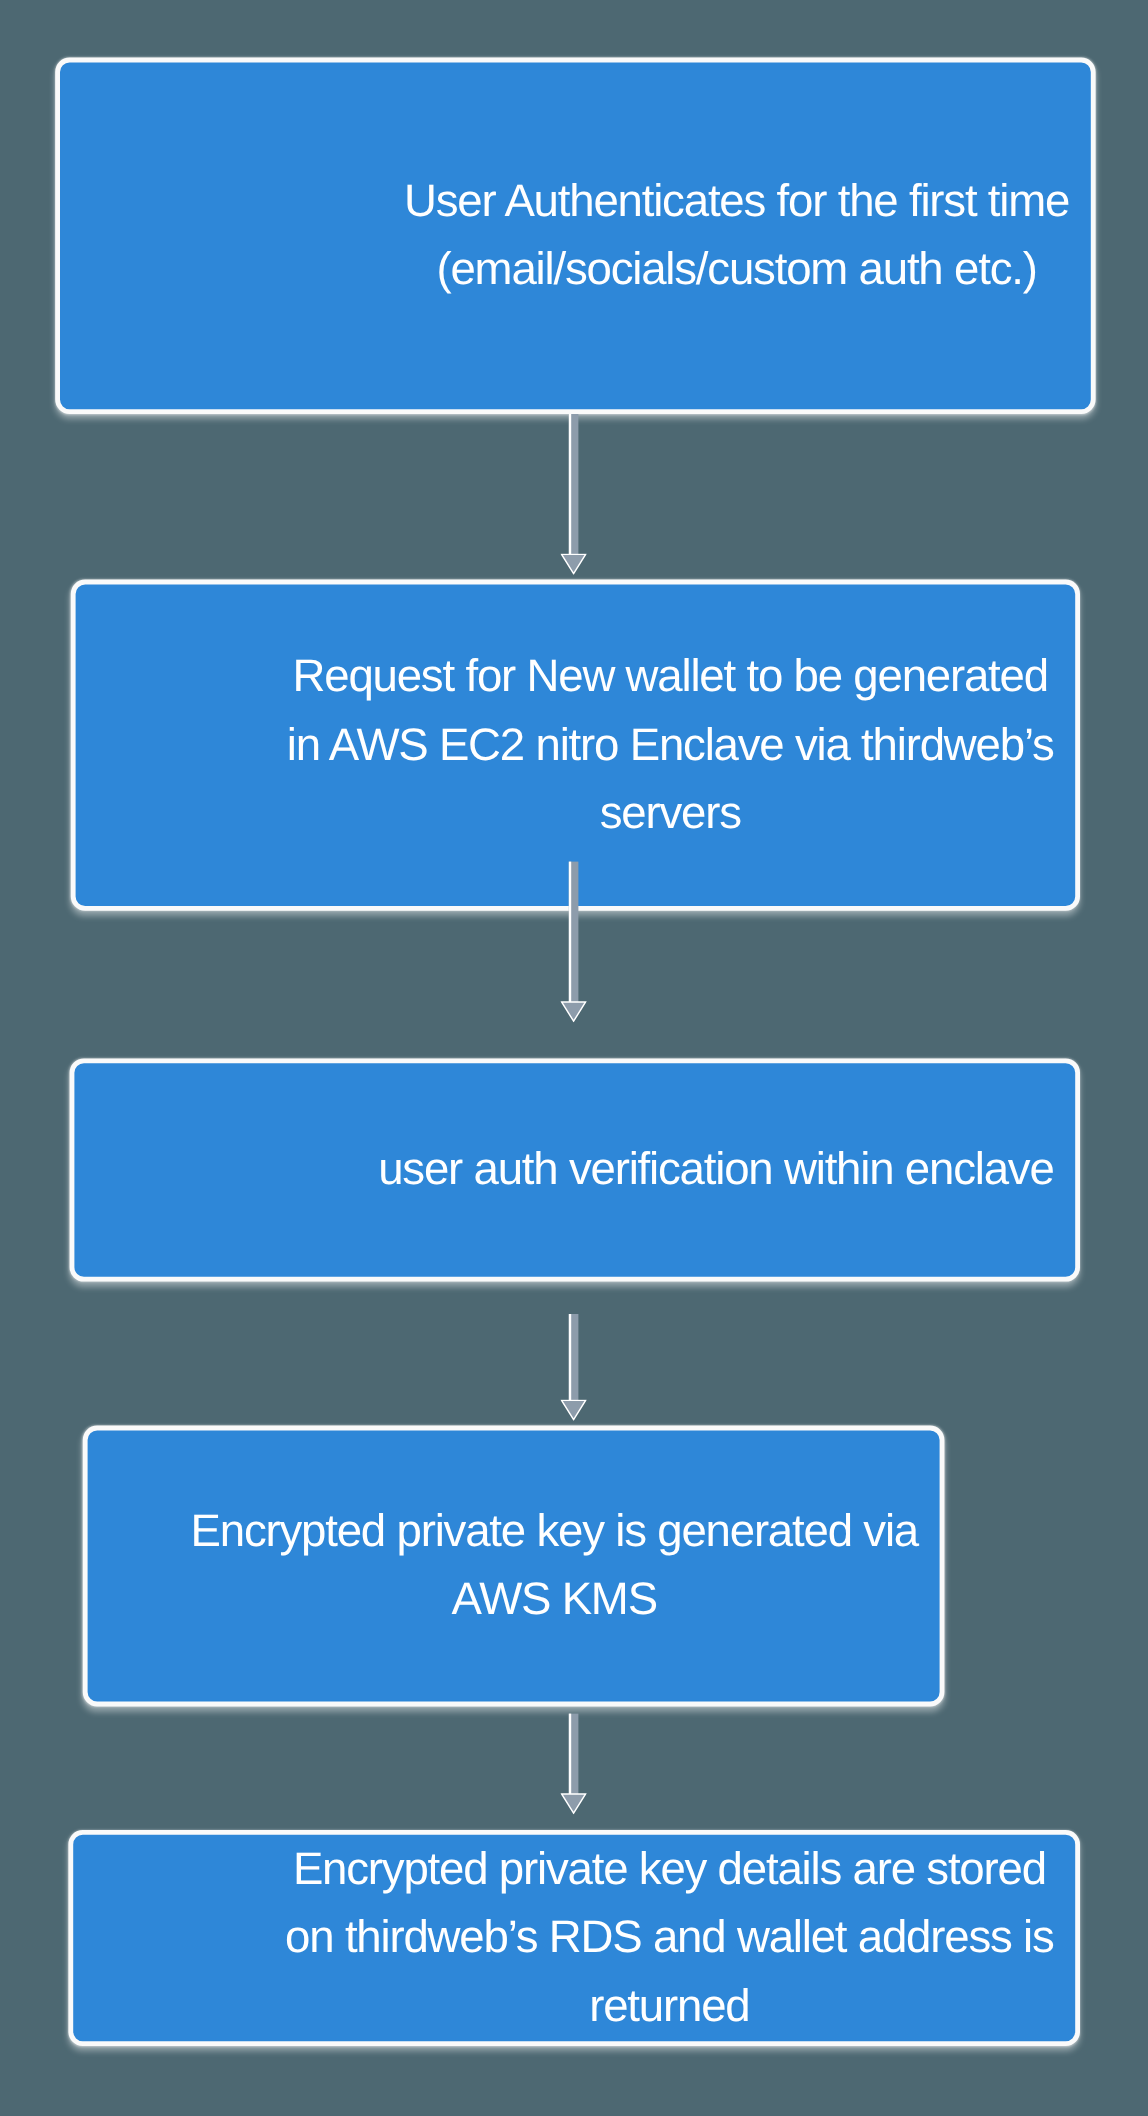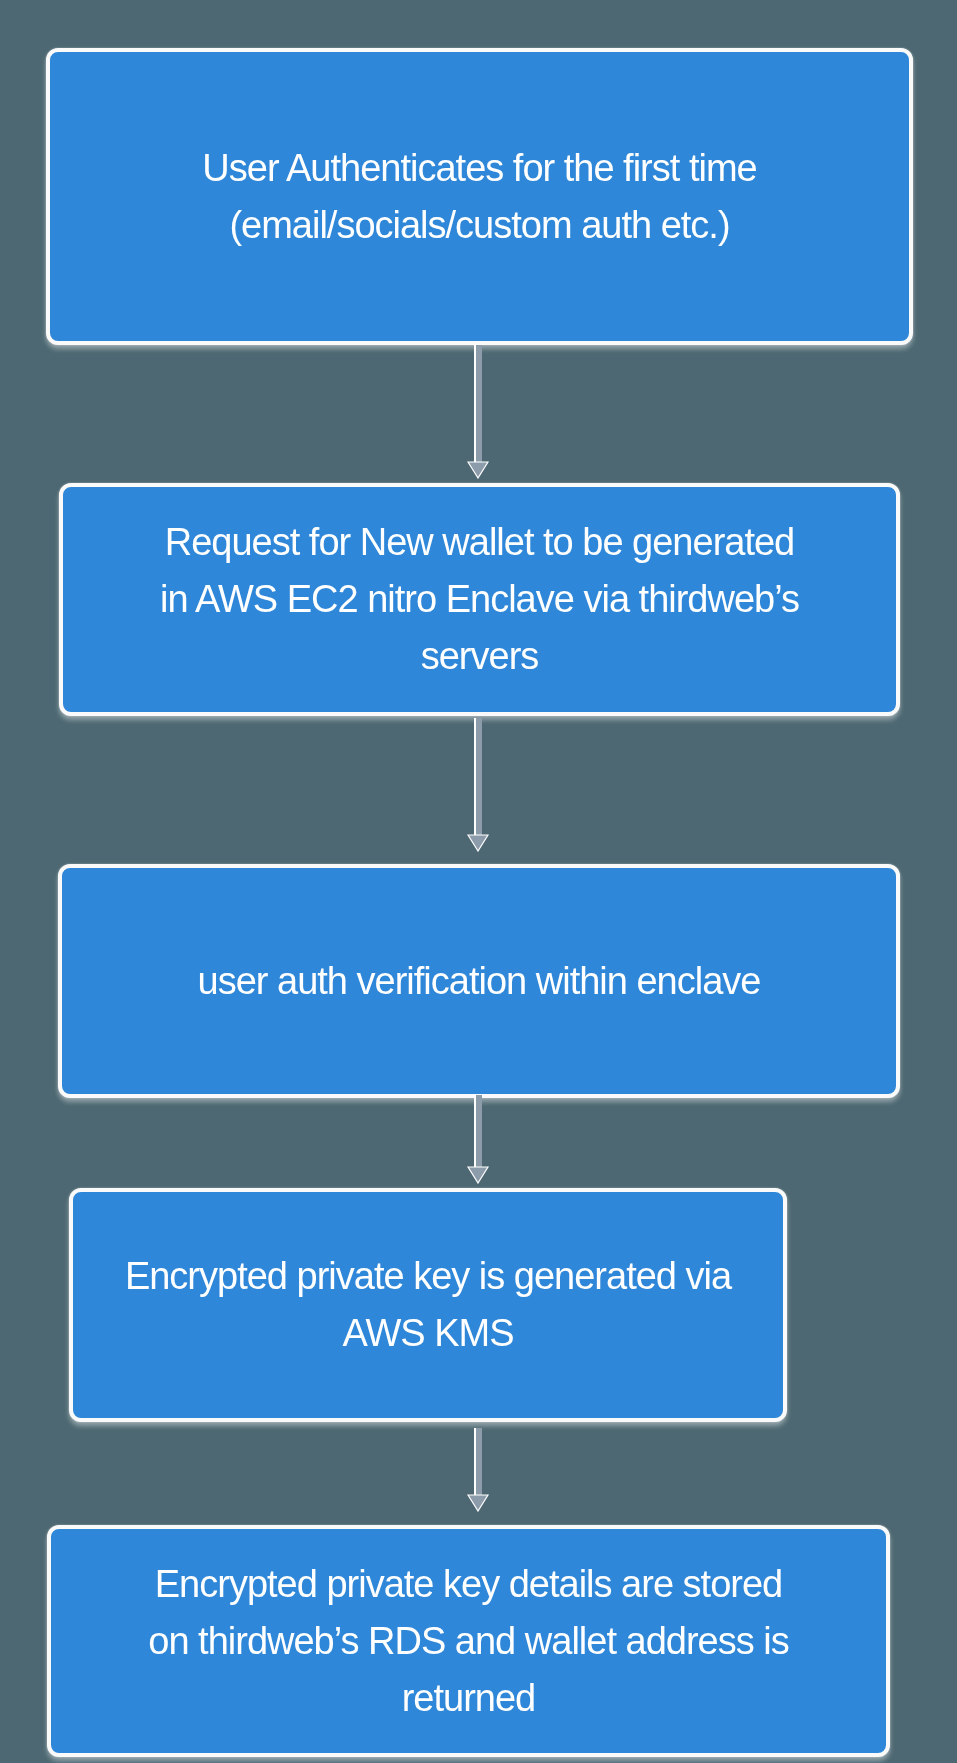--- a/index.html
+++ b/index.html
@@ -20,21 +20,21 @@
   .canvas{position:relative;width:957px;height:1763px;}
   .node{
     position:absolute;
     box-sizing:border-box;
     background:var(--node-fill);
     border:4px solid var(--node-border);
     border-radius:12px;
     box-shadow:0 4px 5px rgba(255,255,255,0.38), 0 0 2px rgba(255,255,255,0.45);
     display:flex;
     align-items:center;
-    justify-content:center;
+    justify-content:flex-end;
   }
   .node-text{
     margin:0;
     padding:0 18px;
     color:var(--node-text);
     font-size:38px;
     line-height:57px;
     letter-spacing:-1px;
     text-align:center;
     white-space:pre-line;
@@ -69,34 +69,34 @@
 (email/socials/custom auth etc.)</p>
   </section>
 
   <div class="connector" style="left:467px;top:345px;height:135px">
     <div class="conn-line" style="height:117px"></div>
     <svg class="arrowhead" width="22" height="18" viewBox="0 0 22 18">
       <polygon points="1,1 21,1 11,17"></polygon>
     </svg>
   </div>
 
-  <section class="node" style="left:59px;top:483px;width:841px;height:233px">
+  <section class="node" style="left:59px;top:483px;width:841px;height:276px">
     <p class="node-text">Request for New wallet to be generated
 in AWS EC2 nitro Enclave via thirdweb’s
 servers</p>
   </section>
 
   <div class="connector" style="left:467px;top:718px;height:135px">
     <div class="conn-line" style="height:117px"></div>
     <svg class="arrowhead" width="22" height="18" viewBox="0 0 22 18">
       <polygon points="1,1 21,1 11,17"></polygon>
     </svg>
   </div>
 
-  <section class="node" style="left:58px;top:864px;width:842px;height:234px">
+  <section class="node" style="left:58px;top:882px;width:842px;height:186px">
     <p class="node-text">user auth verification within enclave</p>
   </section>
 
   <div class="connector" style="left:467px;top:1095px;height:90px">
     <div class="conn-line" style="height:72px"></div>
     <svg class="arrowhead" width="22" height="18" viewBox="0 0 22 18">
       <polygon points="1,1 21,1 11,17"></polygon>
     </svg>
   </div>
 
@@ -105,19 +105,19 @@
 AWS KMS</p>
   </section>
 
   <div class="connector" style="left:467px;top:1428px;height:85px">
     <div class="conn-line" style="height:67px"></div>
     <svg class="arrowhead" width="22" height="18" viewBox="0 0 22 18">
       <polygon points="1,1 21,1 11,17"></polygon>
     </svg>
   </div>
 
-  <section class="node" style="left:47px;top:1525px;width:843px;height:232px">
+  <section class="node" style="left:57px;top:1525px;width:843px;height:180px">
     <p class="node-text">Encrypted private key details are stored
 on thirdweb’s RDS and wallet address is
 returned</p>
   </section>
 
 </div>
 
 </body></html>

